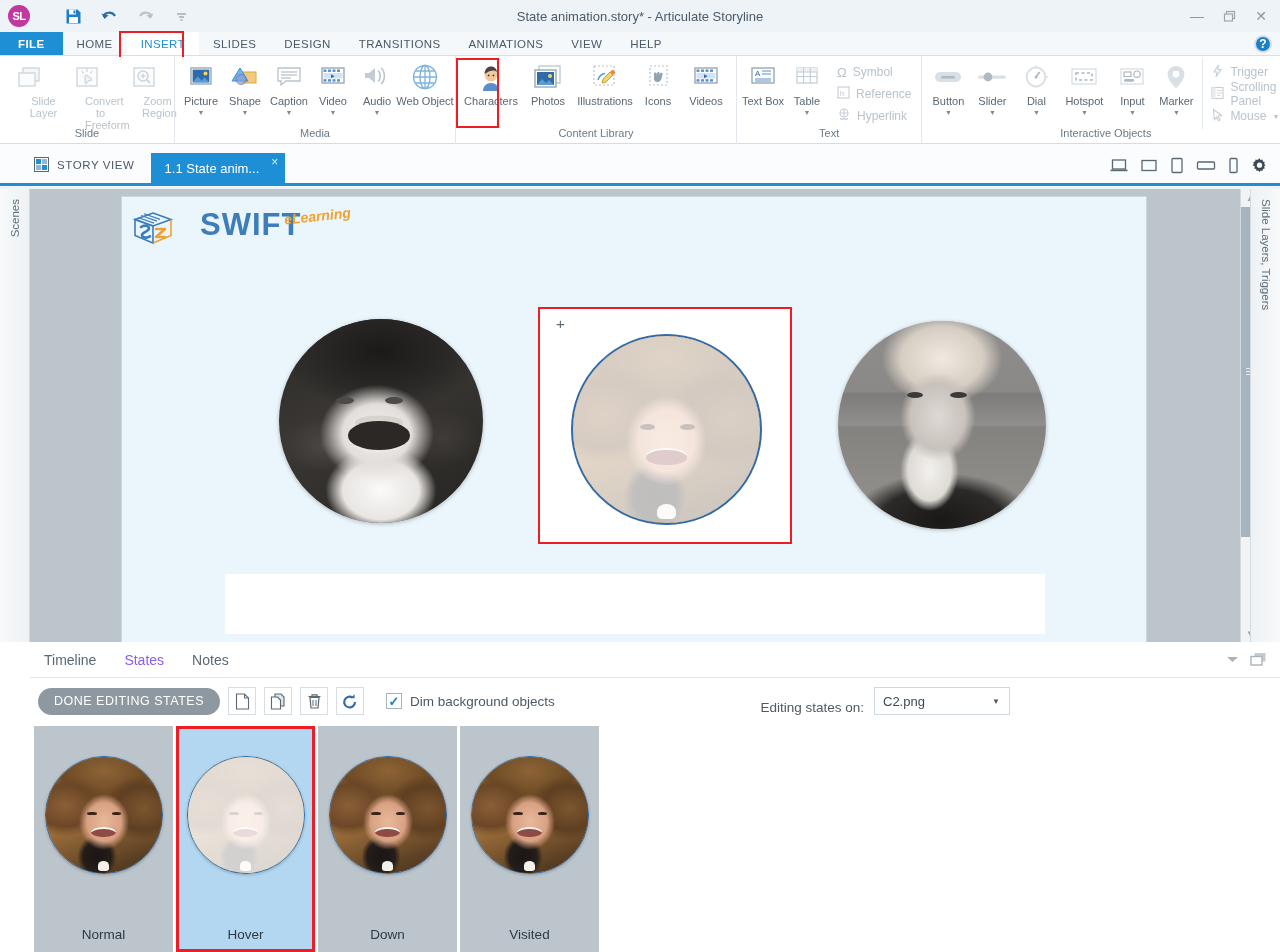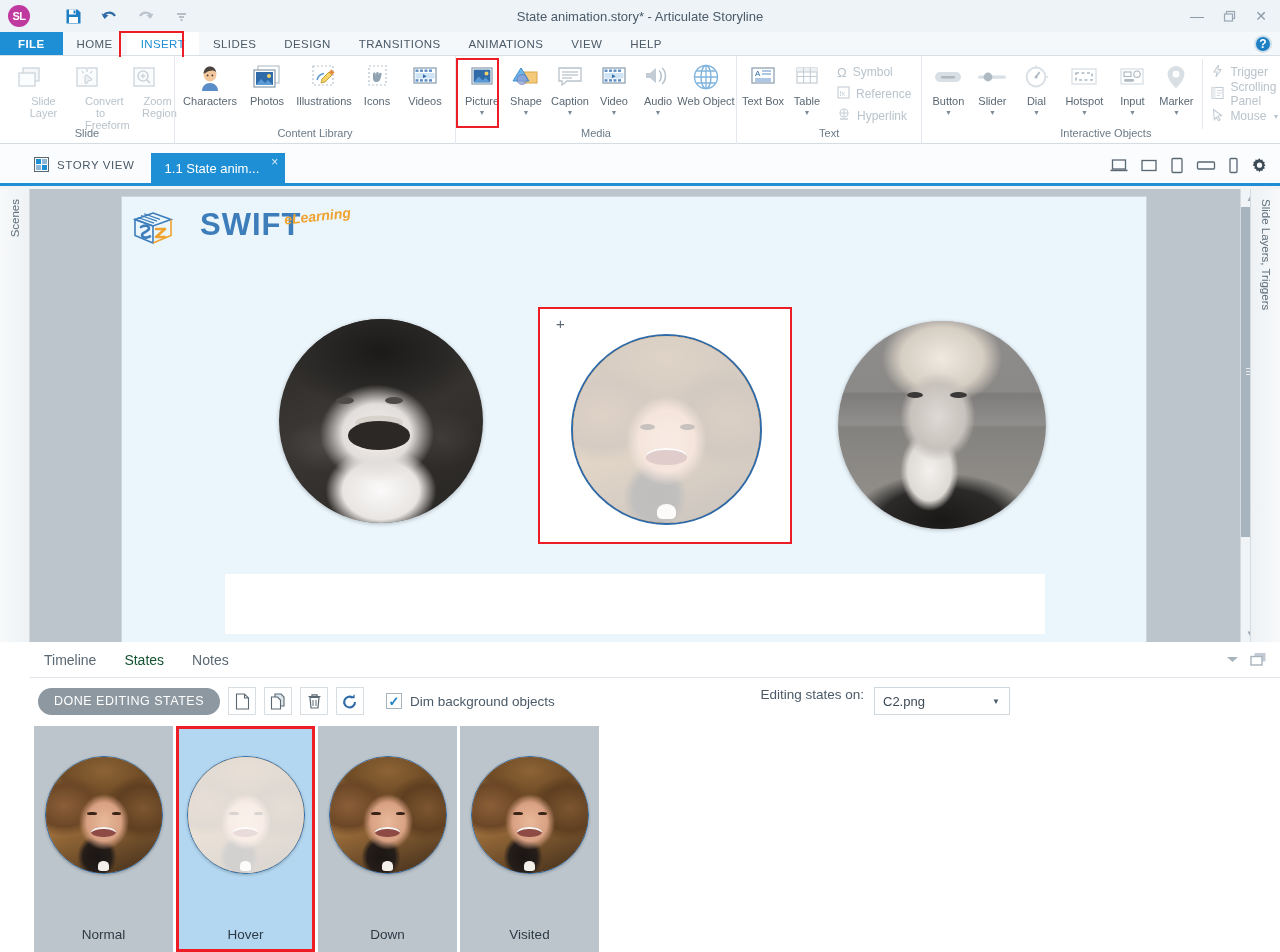--- a/index.html
+++ b/index.html
@@ -245,21 +245,21 @@
     background: #fff;
     border-bottom: 1px solid #dfe5ea;
     display: flex; align-items: center;
   }
   .bpanel-left-gutter {
     position: absolute; left: 0; top: 0; width: 30px; height: 36px; background: #fff;
   }
   .btab {
     font-size: 14px; color: #5a6874; padding: 0 14px; cursor: pointer;
   }
-  .btab.active { color: #14532d; }
+  .btab.active { color: #8b5cf6; }
   .bpanel-ctrls { margin-left: auto; display: flex; align-items: center; gap: 10px; padding-right: 12px; }
   .bpanel-ctrls .c { cursor: pointer; display: flex; align-items: center; }
 
   .states-toolbar {
     position: absolute; left: 0; top: 36px; width: 1052px; height: 46px;
     background: #fff; display: flex; align-items: center; padding-left: 38px;
   }
   .done-btn {
     background: #8d98a1; color: #fff;
     border-radius: 14px; height: 27px;
@@ -273,21 +273,21 @@
     cursor: pointer;
   }
   .dimchk { display: flex; align-items: center; gap: 8px; margin-left: 22px; cursor: pointer; }
   .chkbox {
     width: 16px; height: 16px; border: 1px solid #a8b4bd; background: #fff;
     display: flex; align-items: center; justify-content: center;
     color: #1e7fc4; font-size: 13px; font-weight: bold;
   }
   .dimchk .lbl { font-size: 13.5px; color: #4a5a68; }
   .editing-on {
-    margin-left: auto; display: flex; align-items: flex-start; gap: 10px; padding-right: 42px;
+    margin-left: auto; display: flex; align-items: flex-end; gap: 10px; padding-right: 42px;
   }
   .editing-on .lbl { font-size: 13.5px; color: #4a5a68; }
   .combo {
     width: 136px; height: 28px; border: 1px solid #cfd8de; background: #fff;
     display: flex; align-items: center; padding: 0 8px;
     font-size: 13px; color: #3c4a56; position: relative; cursor: pointer;
   }
   .combo .arrow-box {
     position: absolute; right: 0; top: 0; width: 26px; height: 26px;
     display: flex; align-items: center; justify-content: center;
@@ -483,20 +483,99 @@
               </svg>
           </div>
           <div class="lbl">Zoom Region</div>
         </div>
       </div>
       <div class="rgroup-label">Slide</div>
     </div>
 
     <div class="rgroup">
       <div class="rgroup-items">
+        <div class="rbtn narrow">
+          <div class="glyph">
+            <svg width="28" height="26" viewBox="0 0 28 26">
+                <rect x="4" y="3" width="20" height="16" fill="#fff" stroke="#8fa3b3" stroke-width="1.3"></rect>
+                <rect x="5.6" y="4.6" width="16.8" height="12.8" fill="#2f6ba8"></rect>
+                <circle cx="18.5" cy="8.5" r="2" fill="#f4d36a"></circle>
+                <path d="M5.6 17.4l5-6 4 4 3-3 4.8 5z" fill="#5b9bd5"></path>
+              </svg>
+          </div>
+          <div class="lbl">Picture</div>
+          <div class="caret">▼</div>
+        </div>
+        <div class="rbtn narrow">
+          <div class="glyph">
+            <svg width="30" height="26" viewBox="0 0 30 26">
+                <rect x="13" y="7" width="13" height="11" fill="#f4c97a" stroke="#d9a84b" stroke-width="1"></rect>
+                <path d="M10 3l8 13H2z" fill="#6fb6e8" stroke="#3c8fd0" stroke-width="1"></path>
+                <circle cx="11" cy="14.5" r="5" fill="#8f9fd4" opacity="0.72" stroke="#6274b8" stroke-width="1"></circle>
+              </svg>
+          </div>
+          <div class="lbl">Shape</div>
+          <div class="caret">▼</div>
+        </div>
+        <div class="rbtn narrow">
+          <div class="glyph">
+            <svg width="30" height="26" viewBox="0 0 30 26">
+                <path d="M4 3h22v13H12l-5 4v-4H4z" fill="#fff" stroke="#b7c3cc" stroke-width="1.3"></path>
+                <path d="M7 7h16M7 10h16M7 13h10" stroke="#c3ccd4" stroke-width="1.3"></path>
+              </svg>
+          </div>
+          <div class="lbl">Caption</div>
+          <div class="caret">▼</div>
+        </div>
+        <div class="rbtn narrow">
+          <div class="glyph">
+            <svg width="30" height="26" viewBox="0 0 30 26">
+                <rect x="4" y="3" width="22" height="15" fill="#fff" stroke="#8fa3b3" stroke-width="1.3"></rect>
+                <rect x="5.5" y="4.5" width="3" height="2.4" fill="#5b8ec9"></rect>
+                <rect x="10" y="4.5" width="3" height="2.4" fill="#5b8ec9"></rect>
+                <rect x="14.5" y="4.5" width="3" height="2.4" fill="#5b8ec9"></rect>
+                <rect x="19" y="4.5" width="3" height="2.4" fill="#5b8ec9"></rect>
+                <rect x="5.5" y="14.2" width="3" height="2.4" fill="#5b8ec9"></rect>
+                <rect x="10" y="14.2" width="3" height="2.4" fill="#5b8ec9"></rect>
+                <rect x="14.5" y="14.2" width="3" height="2.4" fill="#5b8ec9"></rect>
+                <rect x="19" y="14.2" width="3" height="2.4" fill="#5b8ec9"></rect>
+                <rect x="5.5" y="8" width="19" height="5.5" fill="#cfe4f5"></rect>
+                <path d="M13 9.3l3.6 2-3.6 2z" fill="#2f6ba8"></path>
+              </svg>
+          </div>
+          <div class="lbl">Video</div>
+          <div class="caret">▼</div>
+        </div>
+        <div class="rbtn narrow">
+          <div class="glyph">
+            <svg width="30" height="26" viewBox="0 0 30 26">
+                <path d="M3 8h4l6-5v15l-6-5H3z" fill="#c3ccd4"></path>
+                <path d="M16 5.5c3 2.4 3 8.6 0 11" stroke="#b7c3cc" stroke-width="1.5" fill="none"></path>
+                <path d="M19 3c4.5 3.4 4.5 12.6 0 16" stroke="#b7c3cc" stroke-width="1.5" fill="none"></path>
+              </svg>
+          </div>
+          <div class="lbl">Audio</div>
+          <div class="caret">▼</div>
+        </div>
+        <div class="rbtn">
+          <div class="glyph">
+            <svg width="32" height="30" viewBox="0 0 32 30">
+                <circle cx="16" cy="14" r="11.5" fill="none" stroke="#7fb4de" stroke-width="1.4"></circle>
+                <ellipse cx="16" cy="14" rx="5" ry="11.5" fill="none" stroke="#7fb4de" stroke-width="1.4"></ellipse>
+                <path d="M4.5 14h23M6.6 8h18.8M6.6 20h18.8M16 2.5v23" stroke="#7fb4de" stroke-width="1.3"></path>
+              </svg>
+          </div>
+          <div class="lbl">Web Object</div>
+        </div>
+      </div>
+      <div class="rgroup-label">Media</div>
+    </div>
+
+    <div class="rgroup">
+      <div class="rgroup-items">
         <div class="rbtn wide">
           <div class="glyph">
             <svg width="30" height="30" viewBox="0 0 30 30">
                 <path d="M7 28c0-5 3.6-8 8-8s8 3 8 8z" fill="#5b8ec9"></path>
                 <circle cx="15" cy="12" r="6.4" fill="#f3c69c"></circle>
                 <path d="M8.6 11c0-5 3-7.5 6.4-7.5S21.4 6 21.4 11c0-2-1.4-3-3.2-3.4-1.8-.4-5 .6-6.6 1.6-1.2.8-3 1.6-3 1.8z" fill="#4a4340"></path>
                 <circle cx="12.6" cy="12.4" r=".9" fill="#3a3330"></circle>
                 <circle cx="17.4" cy="12.4" r=".9" fill="#3a3330"></circle>
               </svg>
           </div>
@@ -547,99 +626,20 @@
                 <rect x="14.5" y="16.2" width="3" height="2.4" fill="#5b8ec9"></rect>
                 <rect x="19" y="16.2" width="3" height="2.4" fill="#5b8ec9"></rect>
                 <rect x="5.5" y="10" width="19" height="5.5" fill="#cfe4f5"></rect>
                 <path d="M13 11.3l3.6 2-3.6 2z" fill="#2f6ba8"></path>
               </svg>
           </div>
           <div class="lbl">Videos</div>
         </div>
       </div>
       <div class="rgroup-label">Content Library</div>
-    </div>
-
-    <div class="rgroup">
-      <div class="rgroup-items">
-        <div class="rbtn narrow">
-          <div class="glyph">
-            <svg width="28" height="26" viewBox="0 0 28 26">
-                <rect x="4" y="3" width="20" height="16" fill="#fff" stroke="#8fa3b3" stroke-width="1.3"></rect>
-                <rect x="5.6" y="4.6" width="16.8" height="12.8" fill="#2f6ba8"></rect>
-                <circle cx="18.5" cy="8.5" r="2" fill="#f4d36a"></circle>
-                <path d="M5.6 17.4l5-6 4 4 3-3 4.8 5z" fill="#5b9bd5"></path>
-              </svg>
-          </div>
-          <div class="lbl">Picture</div>
-          <div class="caret">▼</div>
-        </div>
-        <div class="rbtn narrow">
-          <div class="glyph">
-            <svg width="30" height="26" viewBox="0 0 30 26">
-                <rect x="13" y="7" width="13" height="11" fill="#f4c97a" stroke="#d9a84b" stroke-width="1"></rect>
-                <path d="M10 3l8 13H2z" fill="#6fb6e8" stroke="#3c8fd0" stroke-width="1"></path>
-                <circle cx="11" cy="14.5" r="5" fill="#8f9fd4" opacity="0.72" stroke="#6274b8" stroke-width="1"></circle>
-              </svg>
-          </div>
-          <div class="lbl">Shape</div>
-          <div class="caret">▼</div>
-        </div>
-        <div class="rbtn narrow">
-          <div class="glyph">
-            <svg width="30" height="26" viewBox="0 0 30 26">
-                <path d="M4 3h22v13H12l-5 4v-4H4z" fill="#fff" stroke="#b7c3cc" stroke-width="1.3"></path>
-                <path d="M7 7h16M7 10h16M7 13h10" stroke="#c3ccd4" stroke-width="1.3"></path>
-              </svg>
-          </div>
-          <div class="lbl">Caption</div>
-          <div class="caret">▼</div>
-        </div>
-        <div class="rbtn narrow">
-          <div class="glyph">
-            <svg width="30" height="26" viewBox="0 0 30 26">
-                <rect x="4" y="3" width="22" height="15" fill="#fff" stroke="#8fa3b3" stroke-width="1.3"></rect>
-                <rect x="5.5" y="4.5" width="3" height="2.4" fill="#5b8ec9"></rect>
-                <rect x="10" y="4.5" width="3" height="2.4" fill="#5b8ec9"></rect>
-                <rect x="14.5" y="4.5" width="3" height="2.4" fill="#5b8ec9"></rect>
-                <rect x="19" y="4.5" width="3" height="2.4" fill="#5b8ec9"></rect>
-                <rect x="5.5" y="14.2" width="3" height="2.4" fill="#5b8ec9"></rect>
-                <rect x="10" y="14.2" width="3" height="2.4" fill="#5b8ec9"></rect>
-                <rect x="14.5" y="14.2" width="3" height="2.4" fill="#5b8ec9"></rect>
-                <rect x="19" y="14.2" width="3" height="2.4" fill="#5b8ec9"></rect>
-                <rect x="5.5" y="8" width="19" height="5.5" fill="#cfe4f5"></rect>
-                <path d="M13 9.3l3.6 2-3.6 2z" fill="#2f6ba8"></path>
-              </svg>
-          </div>
-          <div class="lbl">Video</div>
-          <div class="caret">▼</div>
-        </div>
-        <div class="rbtn narrow">
-          <div class="glyph">
-            <svg width="30" height="26" viewBox="0 0 30 26">
-                <path d="M3 8h4l6-5v15l-6-5H3z" fill="#c3ccd4"></path>
-                <path d="M16 5.5c3 2.4 3 8.6 0 11" stroke="#b7c3cc" stroke-width="1.5" fill="none"></path>
-                <path d="M19 3c4.5 3.4 4.5 12.6 0 16" stroke="#b7c3cc" stroke-width="1.5" fill="none"></path>
-              </svg>
-          </div>
-          <div class="lbl">Audio</div>
-          <div class="caret">▼</div>
-        </div>
-        <div class="rbtn">
-          <div class="glyph">
-            <svg width="32" height="30" viewBox="0 0 32 30">
-                <circle cx="16" cy="14" r="11.5" fill="none" stroke="#7fb4de" stroke-width="1.4"></circle>
-                <ellipse cx="16" cy="14" rx="5" ry="11.5" fill="none" stroke="#7fb4de" stroke-width="1.4"></ellipse>
-                <path d="M4.5 14h23M6.6 8h18.8M6.6 20h18.8M16 2.5v23" stroke="#7fb4de" stroke-width="1.3"></path>
-              </svg>
-          </div>
-          <div class="lbl">Web Object</div>
-        </div>
-      </div>
-      <div class="rgroup-label">Media</div>
     </div>
 
     <div class="rgroup">
       <div class="rgroup-items">
         <div class="rbtn narrow">
           <div class="glyph">
             <svg width="30" height="26" viewBox="0 0 30 26">
                 <rect x="4" y="3" width="22" height="15" fill="#fff" stroke="#8fa3b3" stroke-width="1.3"></rect>
                 <text x="7" y="11" font-size="8" fill="#2f6ba8" font-family="Liberation Sans, sans-serif">A</text>
                 <path d="M14 6h9M14 9h9M7 14h16M7 16h16" stroke="#5b8ec9" stroke-width="1.2"></path>

